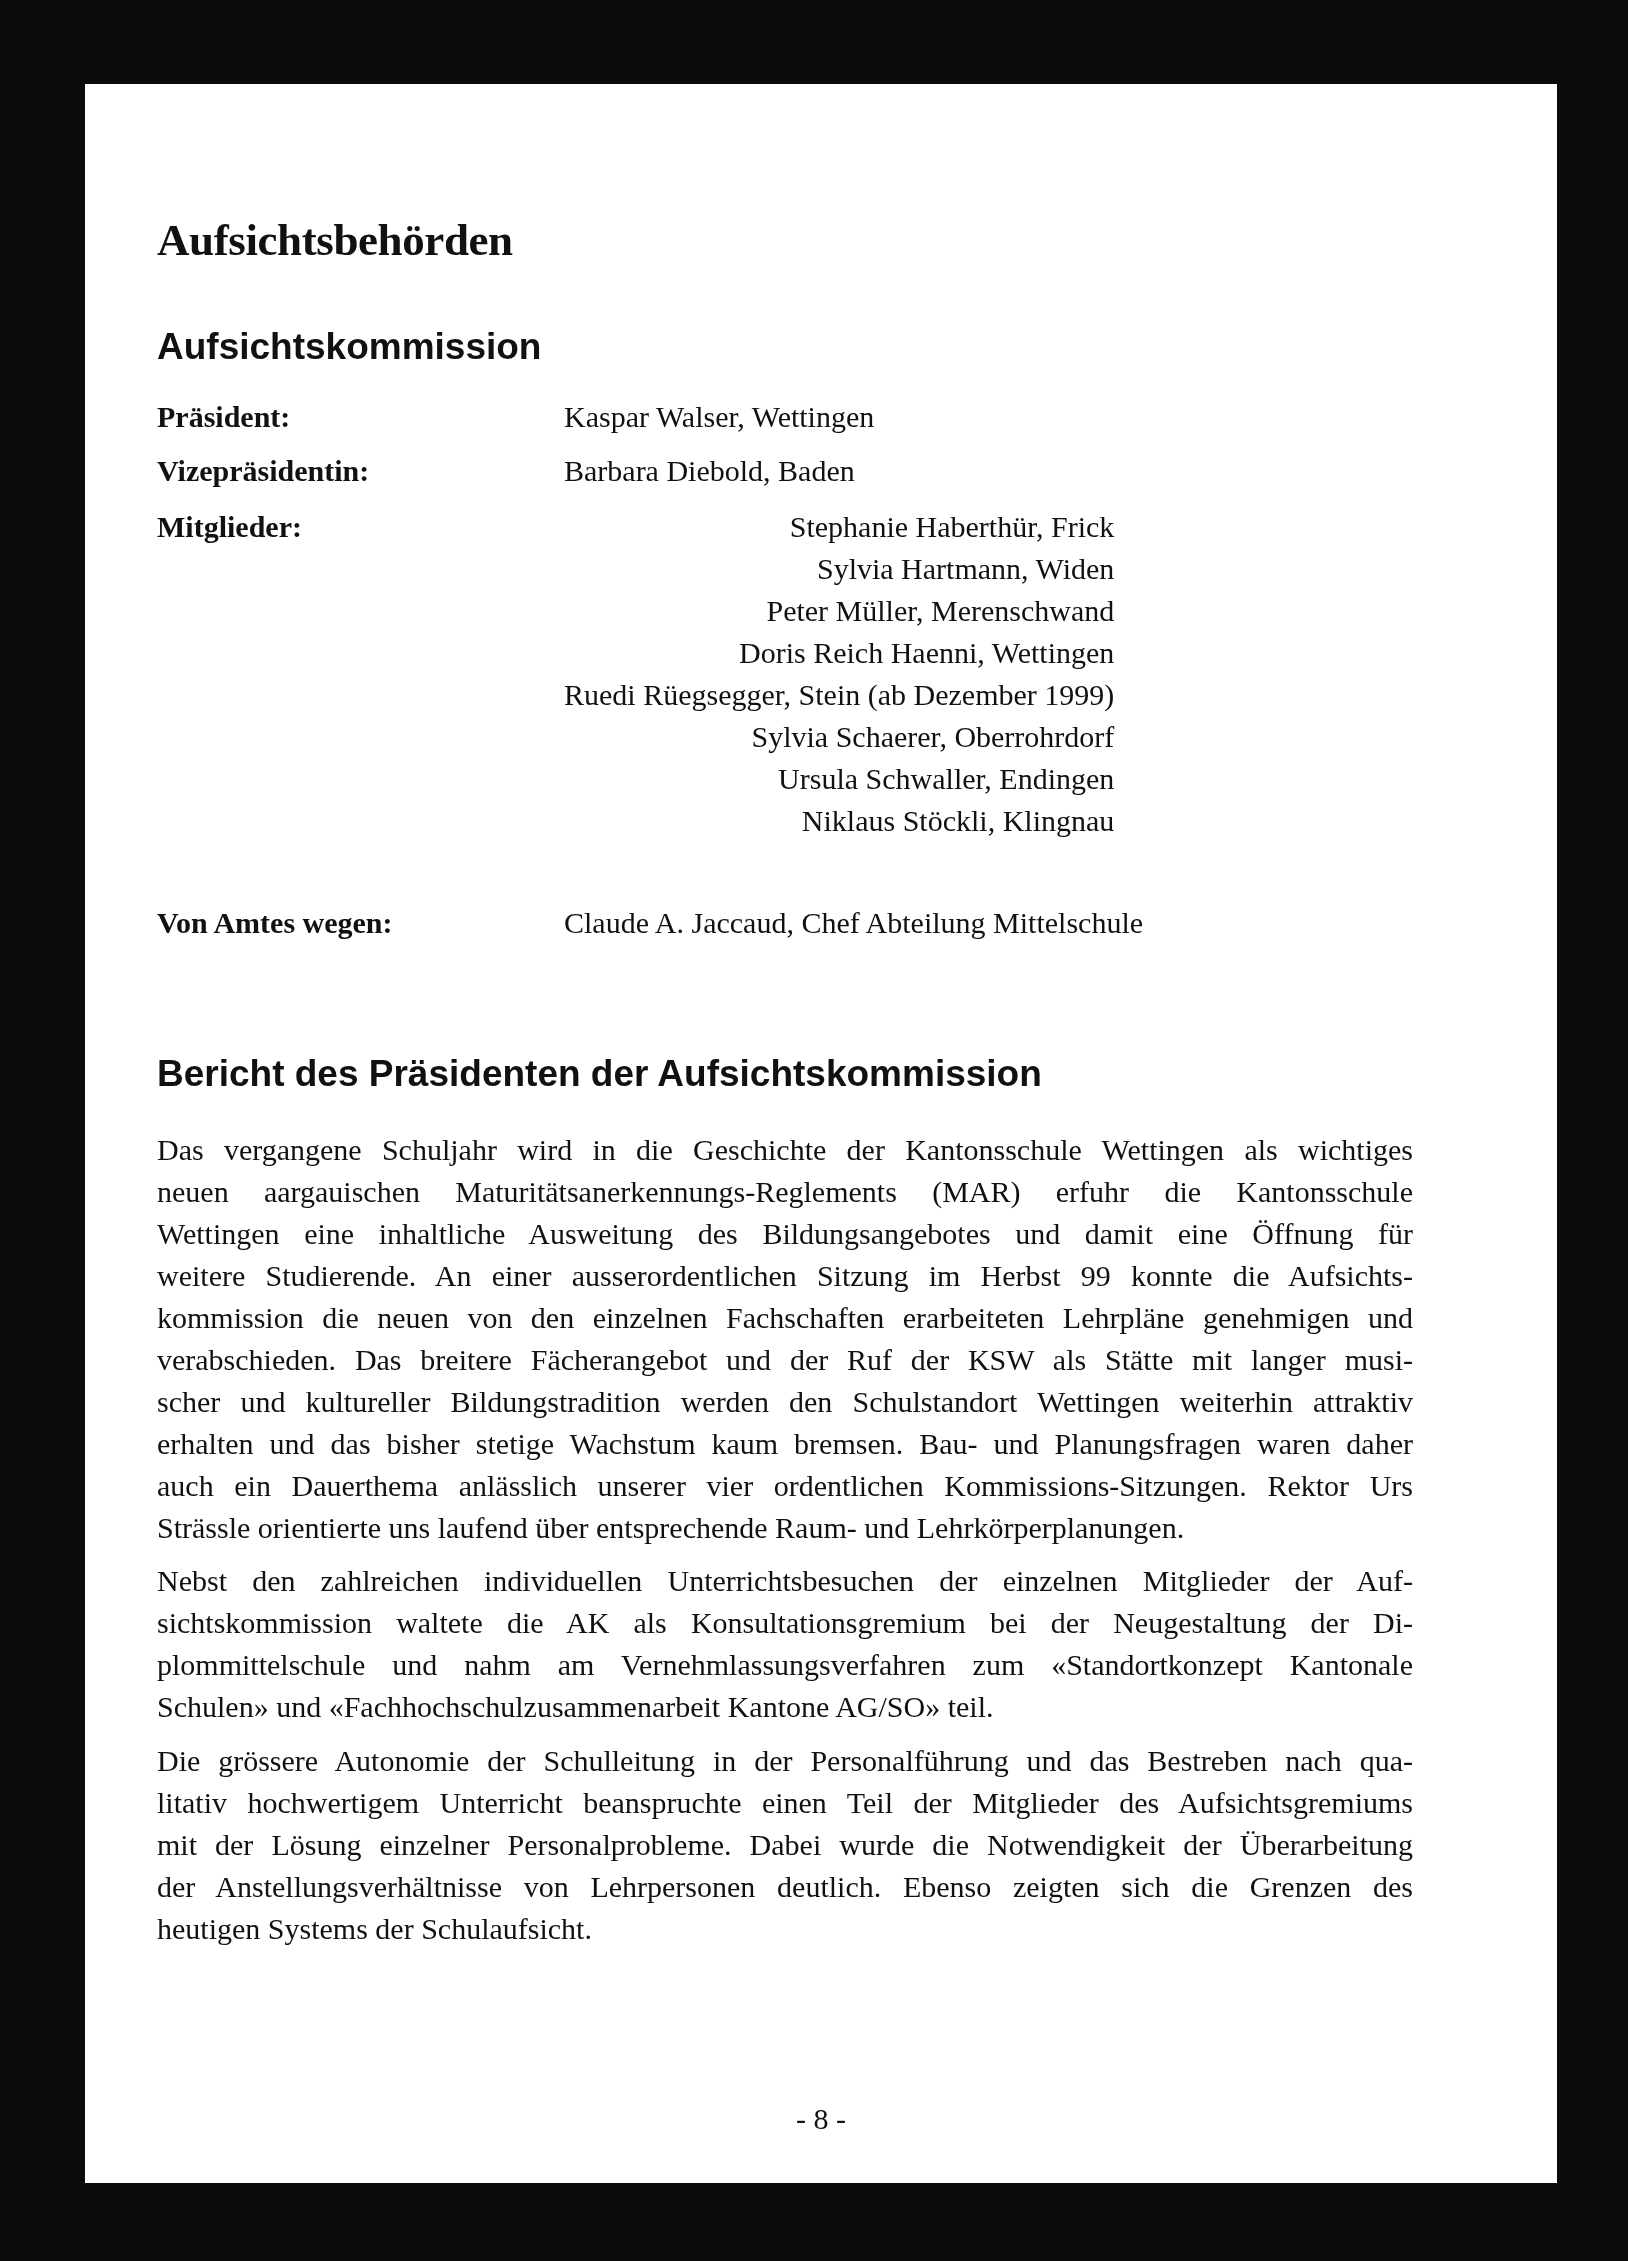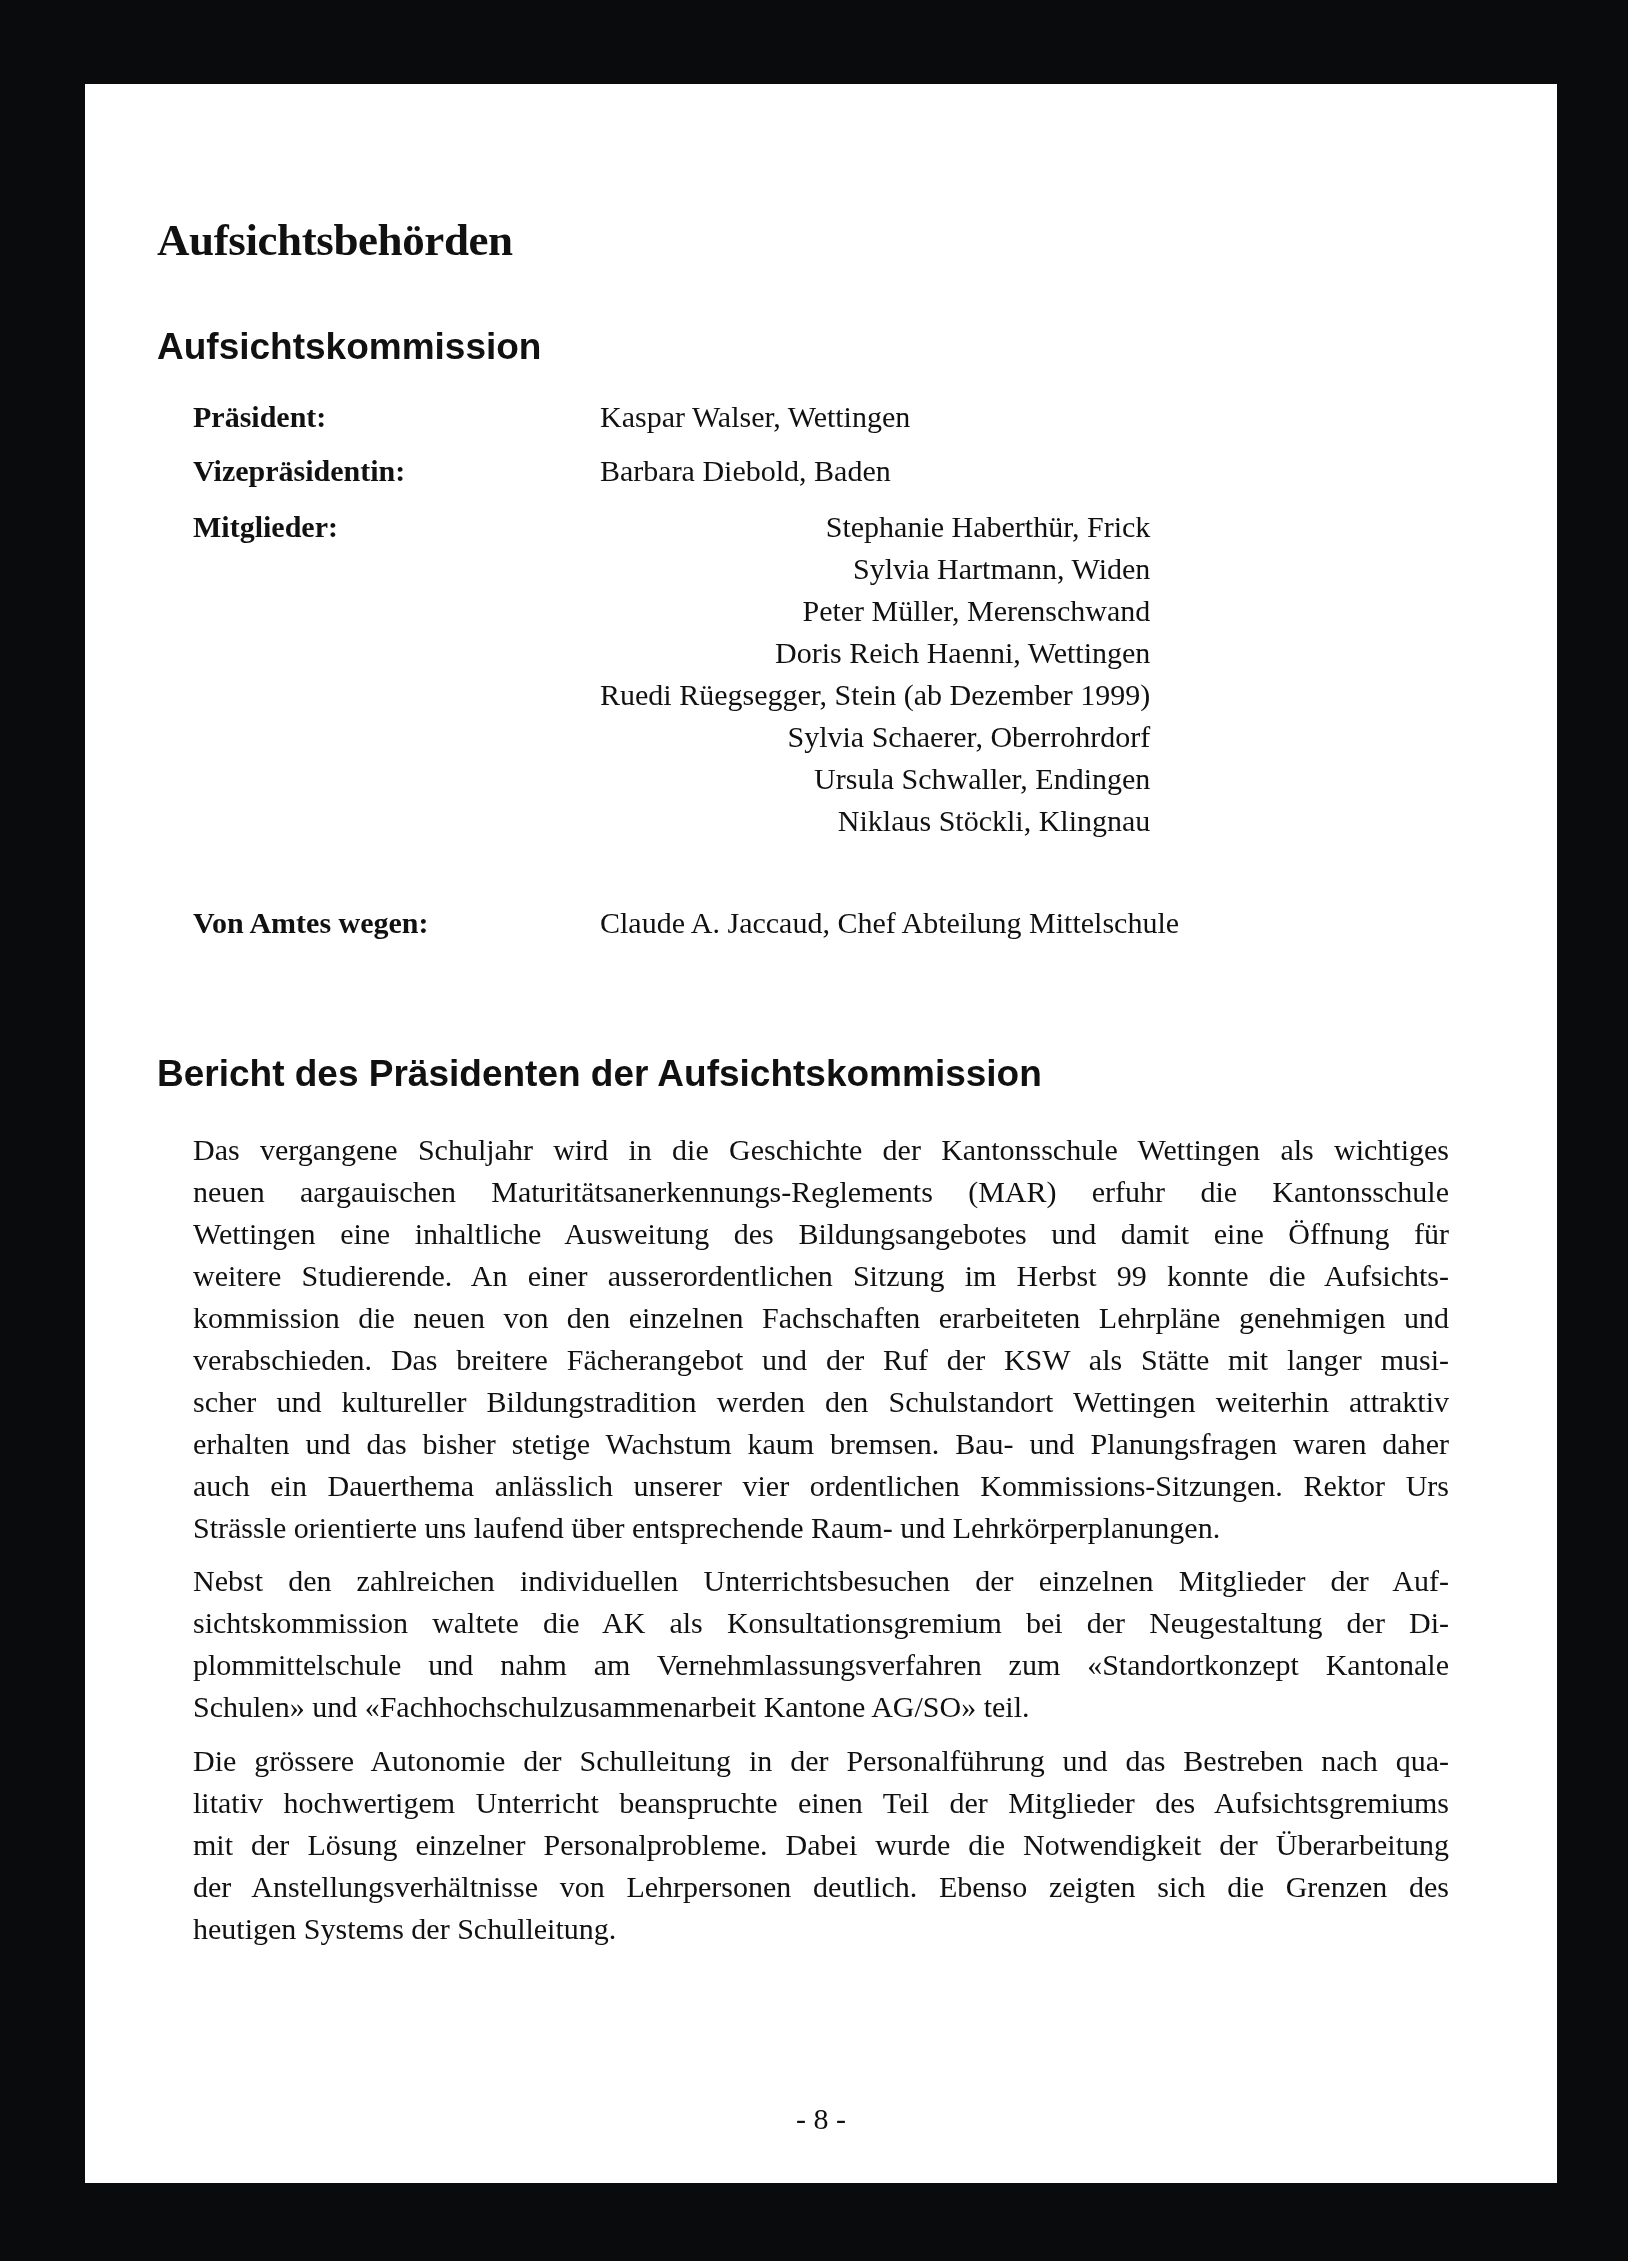--- a/index.html
+++ b/index.html
@@ -42,21 +42,20 @@
     top: 242px;
     font-family: "Liberation Sans", sans-serif;
     font-weight: bold;
     font-size: 37px;
     color: #111;
     white-space: nowrap;
   }
   .serif {
     font-family: "Liberation Serif", serif;
     color: #111;
-    margin-left: 36px;
   }
   .kv {
     position: absolute;
     left: 0;
     width: 1256px;
     font-size: 30px;
     line-height: 42px;
   }
   .kv .label {
     position: absolute;
@@ -178,20 +177,20 @@
           <span class="ln">Nebst den zahlreichen individuellen Unterrichtsbesuchen der einzelnen Mitglieder der Auf-</span>
           <span class="ln">sichtskommission waltete die AK als Konsultationsgremium bei der Neugestaltung der Di-</span>
           <span class="ln">plommittelschule und nahm am Vernehmlassungsverfahren zum «Standortkonzept Kantonale</span>
           <span class="ln last">Schulen» und «Fachhochschulzusammenarbeit Kantone AG/SO» teil.</span>
         </div>
         <div class="para">
           <span class="ln">Die grössere Autonomie der Schulleitung in der Personalführung und das Bestreben nach qua-</span>
           <span class="ln">litativ hochwertigem Unterricht beanspruchte einen Teil der Mitglieder des Aufsichtsgremiums</span>
           <span class="ln">mit der Lösung einzelner Personalprobleme. Dabei wurde die Notwendigkeit der Überarbeitung</span>
           <span class="ln">der Anstellungsverhältnisse von Lehrpersonen deutlich. Ebenso zeigten sich die Grenzen des</span>
-          <span class="ln last">heutigen Systems der Schulleitung.</span>
+          <span class="ln last">heutigen Systems der Schulaufsicht.</span>
         </div>
       </div>
 
     <div class="page-number serif">- 8 -</div>
   </div>
 </div>
 
 
 </body></html>

